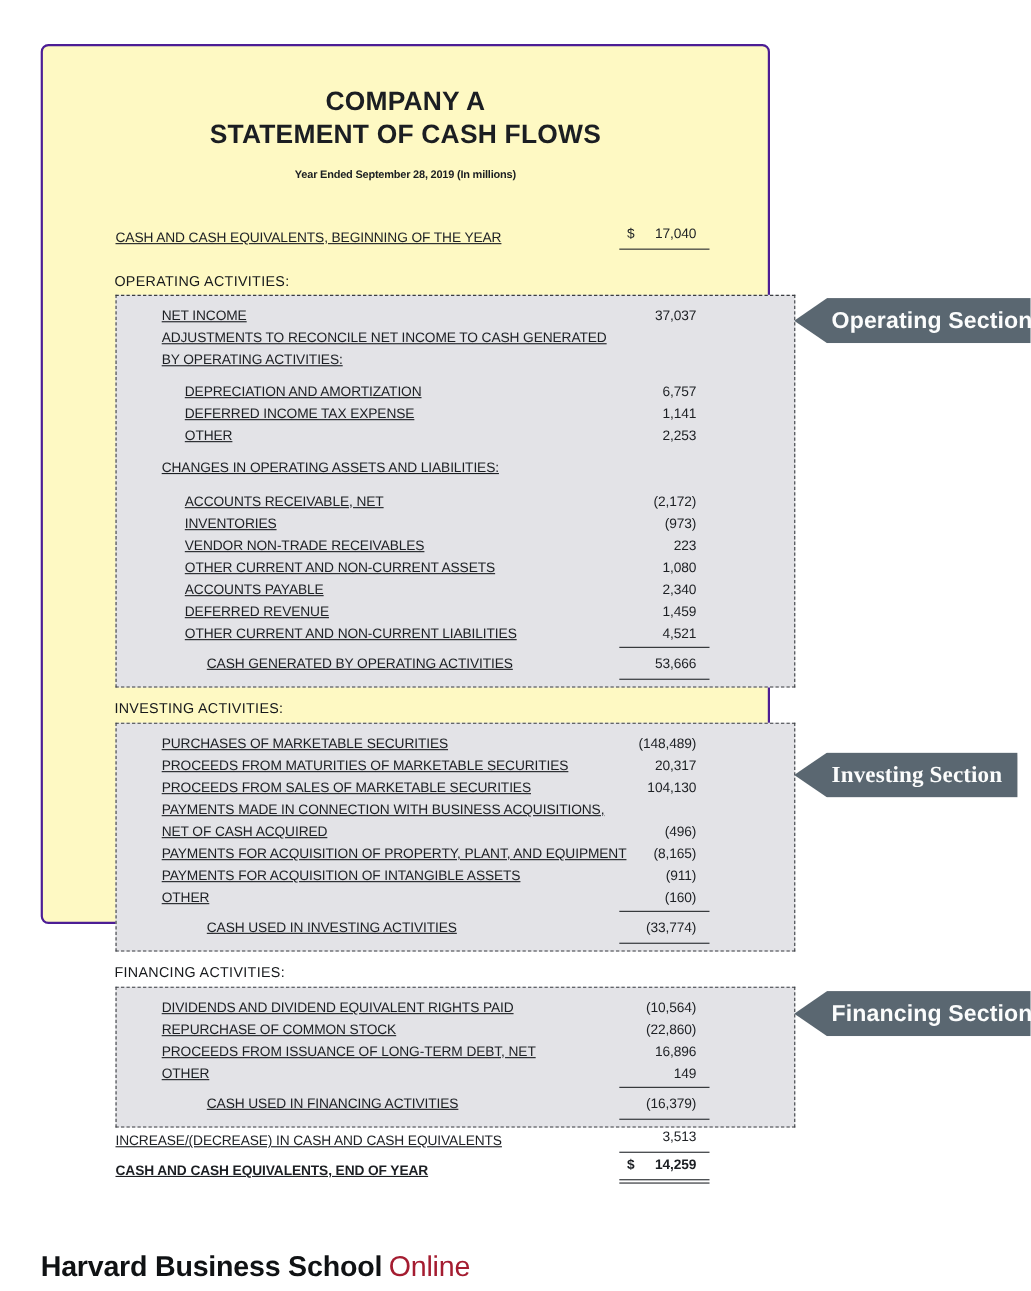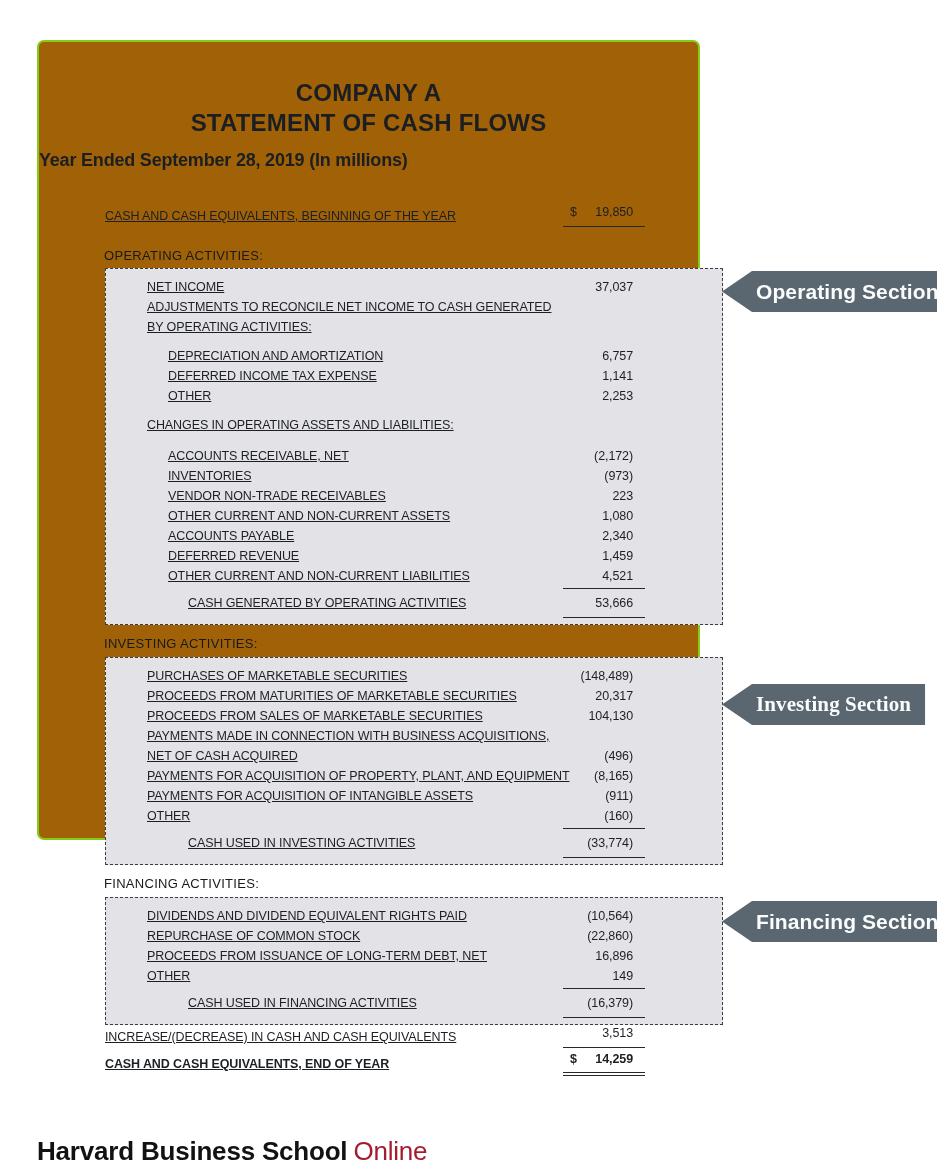--- a/index.html
+++ b/index.html
@@ -4,24 +4,24 @@
 <style>
   * { margin:0; padding:0; box-sizing:border-box; }
   html,body { background:#ffffff; }
   body { width:937px; height:1174px; }
   .canvas {
     position:relative; width:937px; height:1174px; background:#ffffff;
     font-family:"Liberation Sans","DejaVu Sans",sans-serif; color:#1c1f23; overflow:hidden;
   }
   .page {
     position:absolute; left:37px; top:40px; width:663px; height:800px;
-    background:#a16207; border:2px solid #84cc16; border-radius:7px;
+    background:#fef9c3; border:2px solid #4c1d95; border-radius:7px;
   }
   .title { margin-top:36px; text-align:center; font-weight:bold; font-size:24px; line-height:30px; letter-spacing:0.2px; color:#1b1e22; }
-  .subtitle { margin-top:13px; font-weight:bold; font-size:18px; line-height:18px; letter-spacing:-0.2px; color:#1b1e22; }
+  .subtitle { margin-top:13px; text-align:center; font-weight:bold; font-size:10px; line-height:18px; letter-spacing:-0.2px; color:#1b1e22; }
 
   .row { display:flex; align-items:center; height:20px; font-size:12.5px; letter-spacing:-0.1px; }
   .row .lbl { white-space:nowrap;text-decoration:underline; }
   .lvl0 { padding-left:66px; }
   .ind1 { padding-left:41px; }
   .ind2 { padding-left:62px; }
   .ind3 { padding-left:82px; }
   .bold { font-weight:bold; }
 
   .amount {
@@ -72,21 +72,21 @@
   <div class="page">
 
     <div class="title">
       <div>COMPANY A</div>
       <div>STATEMENT OF CASH FLOWS</div>
     </div>
     <div class="subtitle">Year Ended September 28, 2019 (In millions)</div>
 
     <div class="row lvl0 mt-begin">
       <span class="lbl">CASH AND CASH EQUIVALENTS, BEGINNING OF THE YEAR</span>
-      <span class="amount u-below"><span class="cur">$</span><span>19,850</span></span>
+      <span class="amount u-below"><span class="cur">$</span><span>17,040</span></span>
     </div>
 
     <div class="sec-head mt-head1">OPERATING ACTIVITIES:</div>
 
     <div class="dashed op">
       <div class="row ind1">
         <span class="lbl">NET INCOME</span>
         <span class="amount">37,037</span>
       </div>
       <div class="row ind1">

